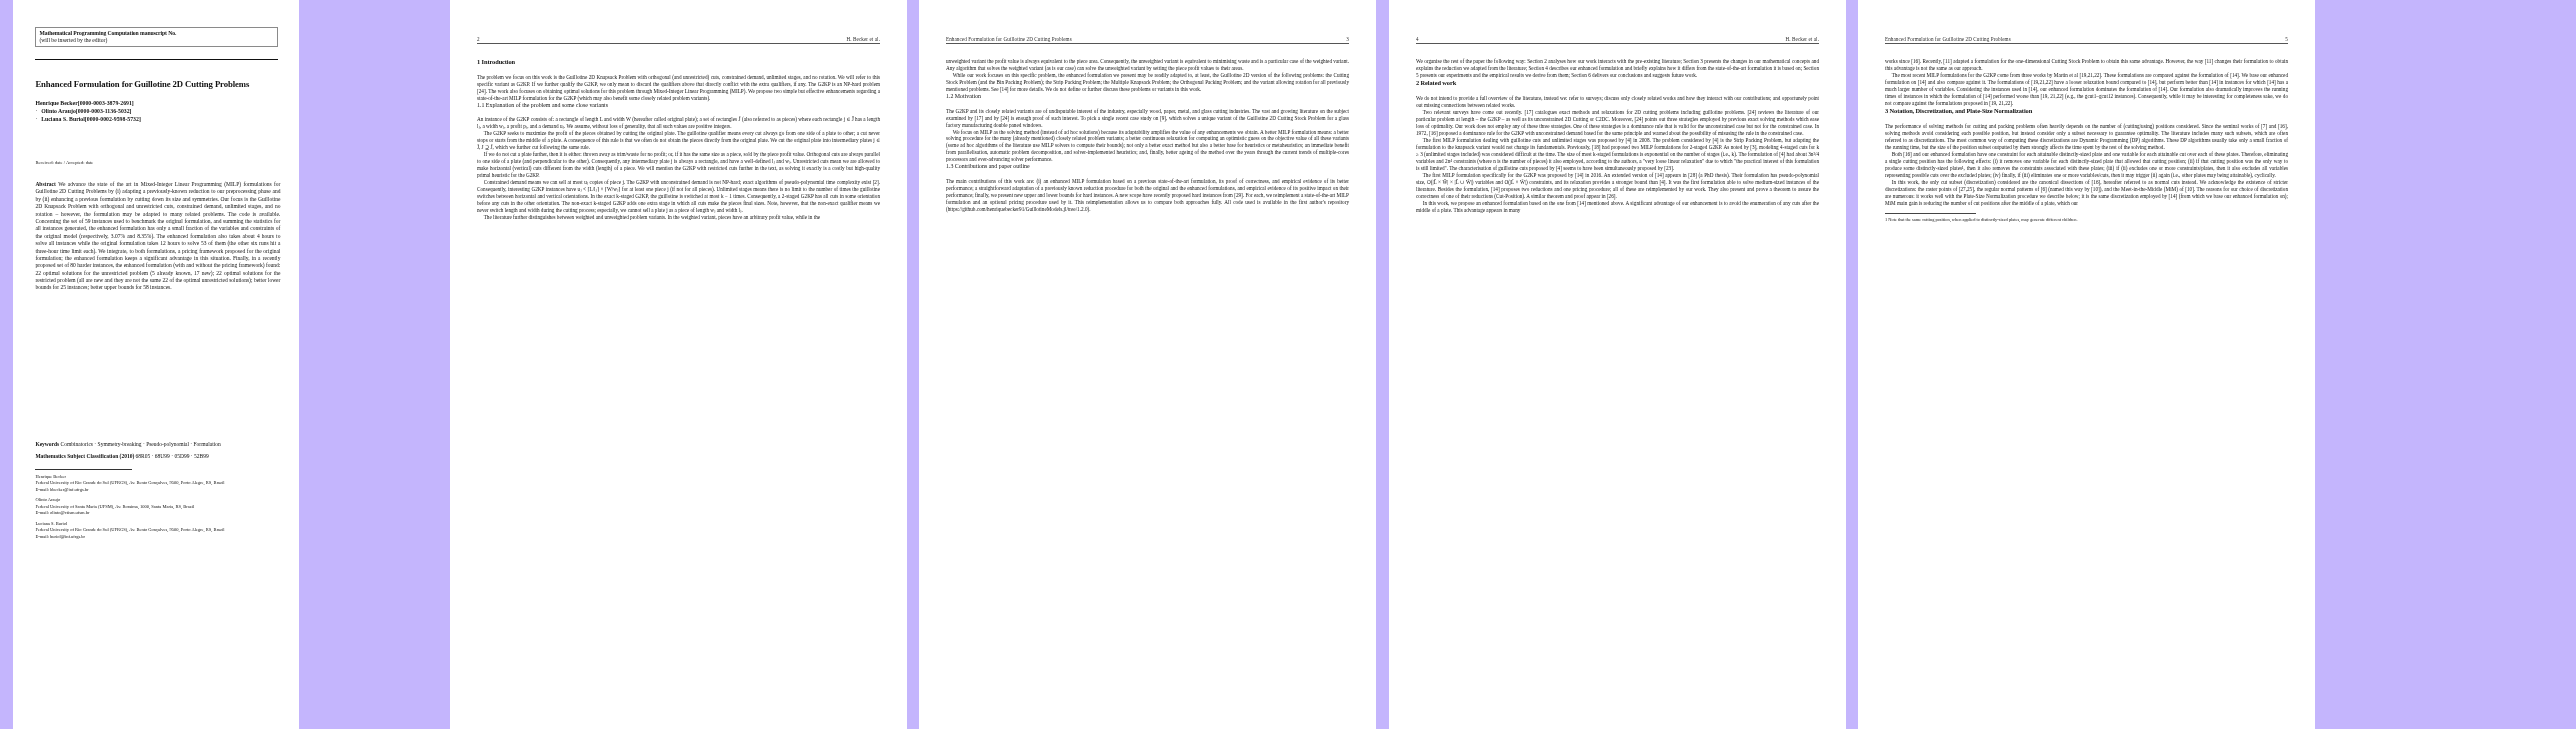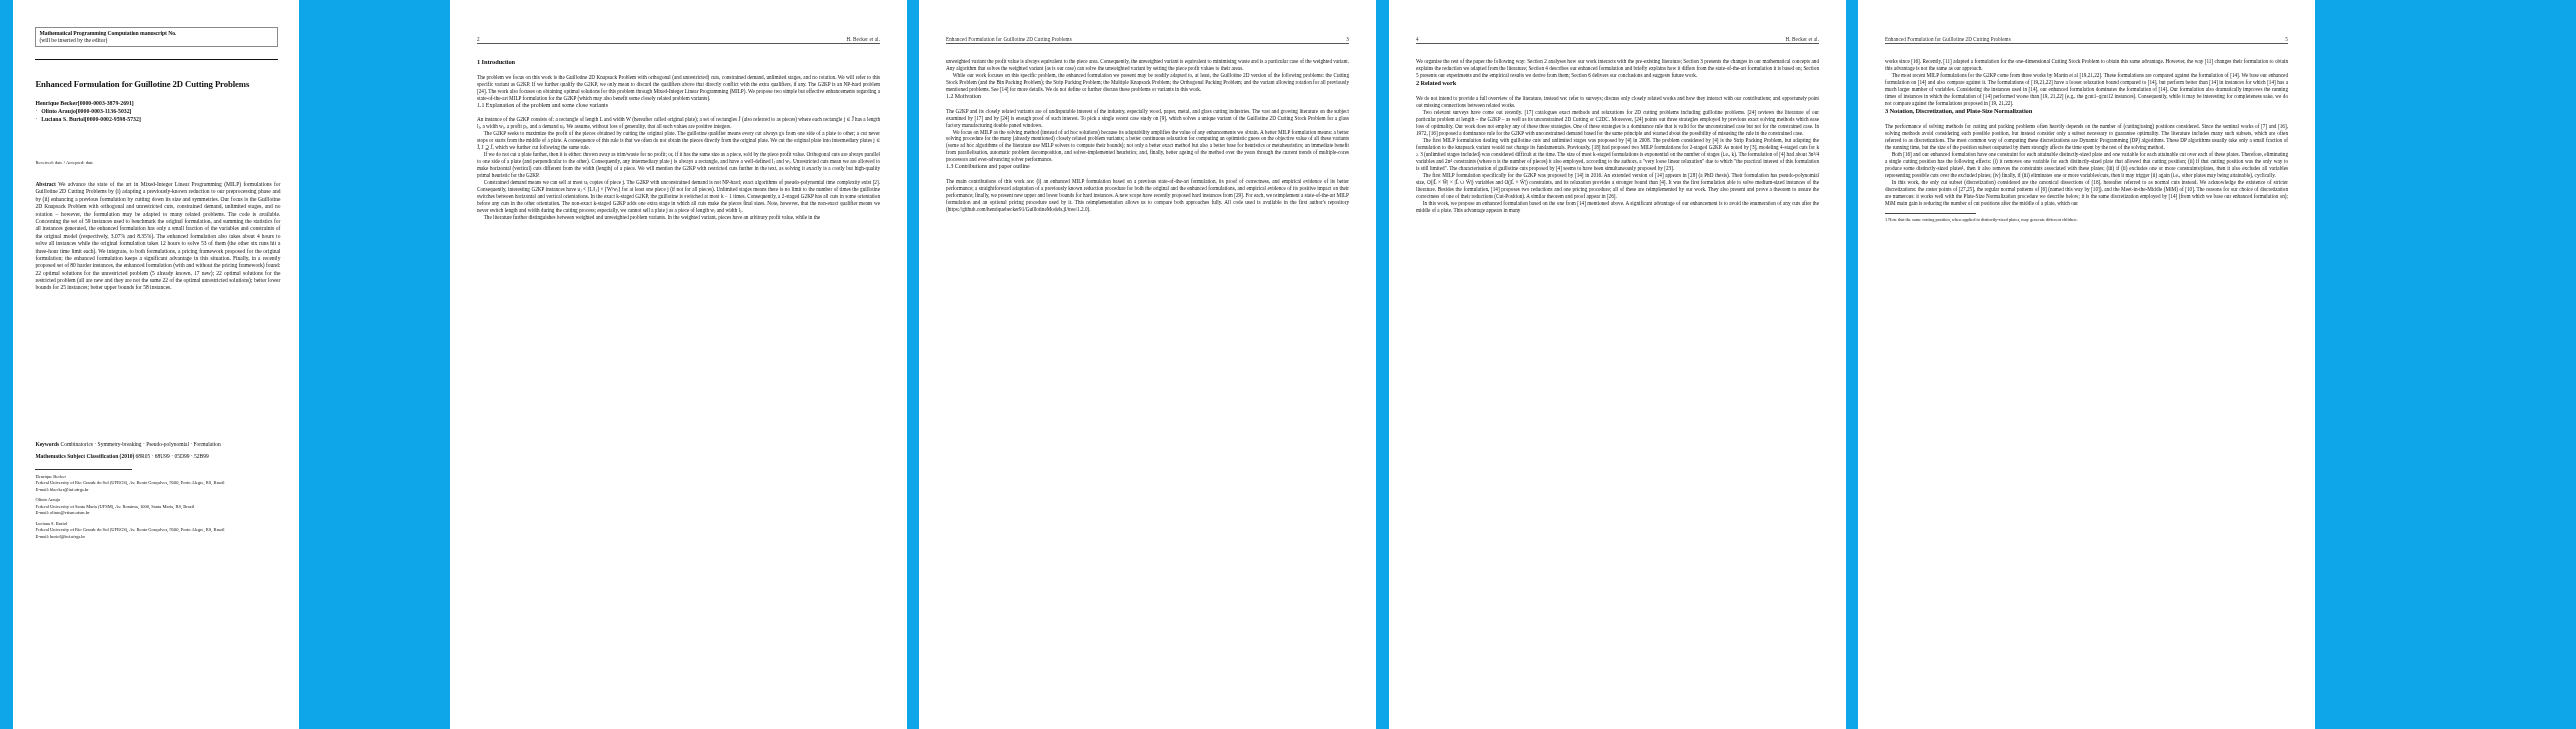--- a/index.html
+++ b/index.html
@@ -7,21 +7,21 @@
     margin: 0; padding: 0;
     background: #ffffff;
     width: 2576px; height: 729px;
     overflow: hidden;
     font-family: "Liberation Serif", "DejaVu Serif", serif;
   }
   #stage {
     position: relative;
     width: 2576px;
     height: 729px;
-    background: #0ea5e9;
+    background: #c4b5fd;
   }
 
   
   .arxiv-stamp {
     position: absolute;
     left: -132px;
     top: 304px;
     width: 340px;
     transform: rotate(-90deg);
     transform-origin: center center;

